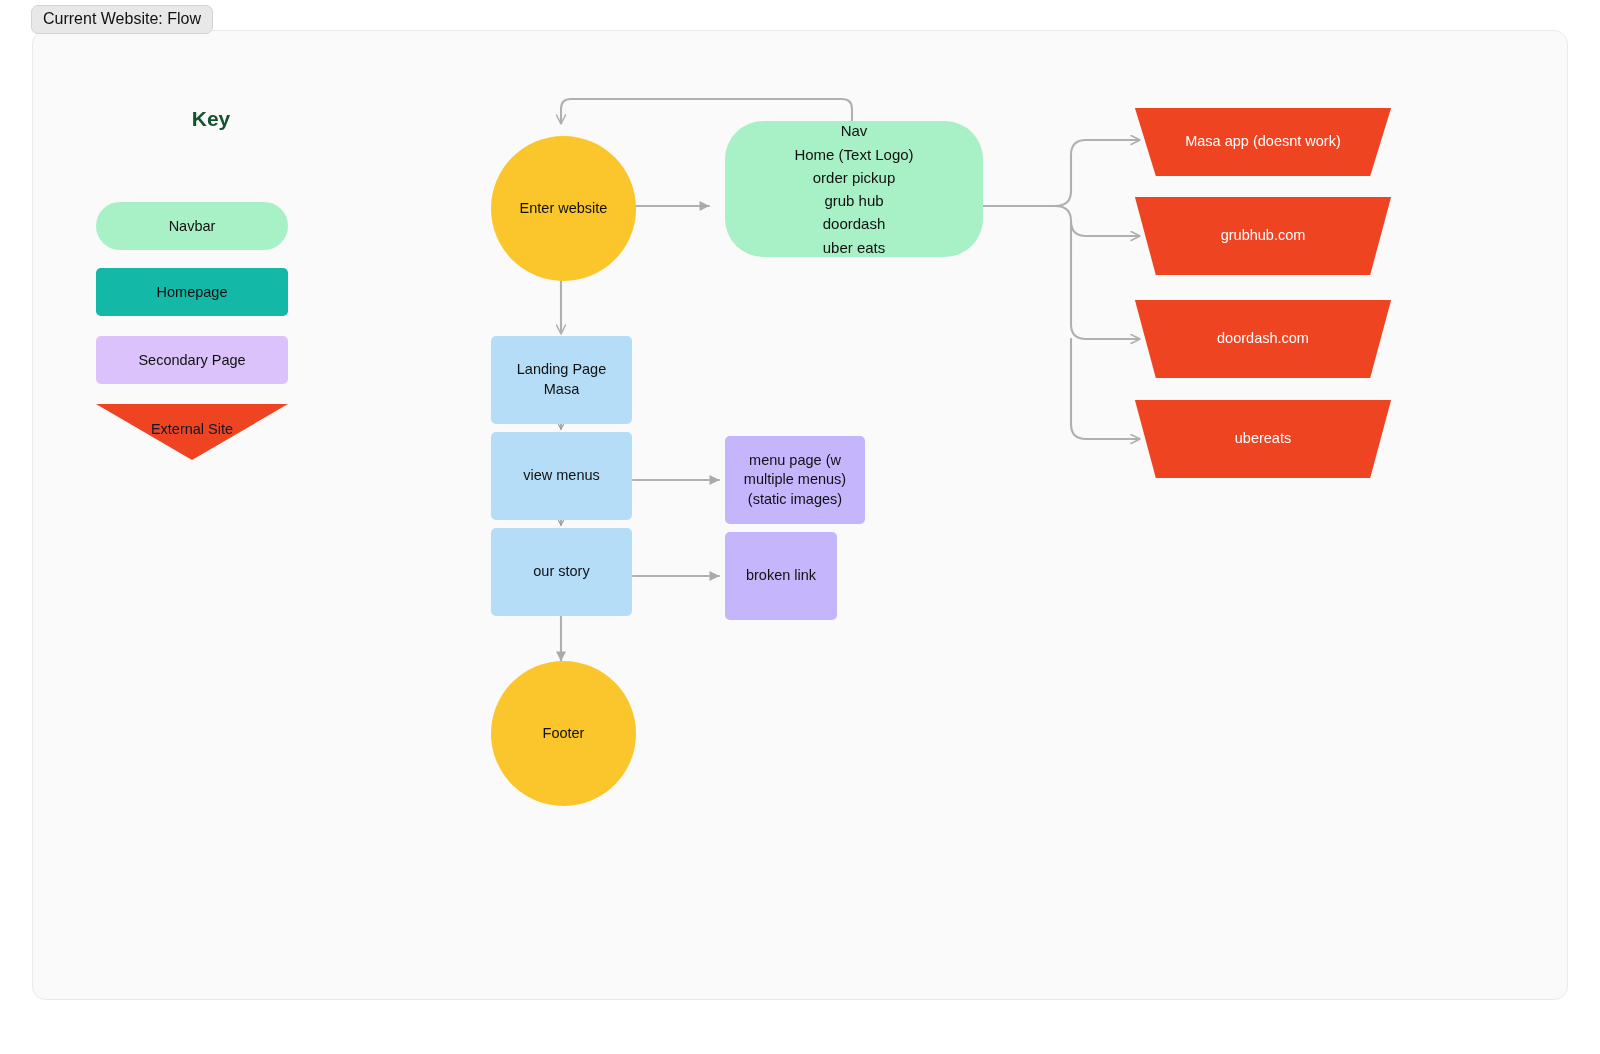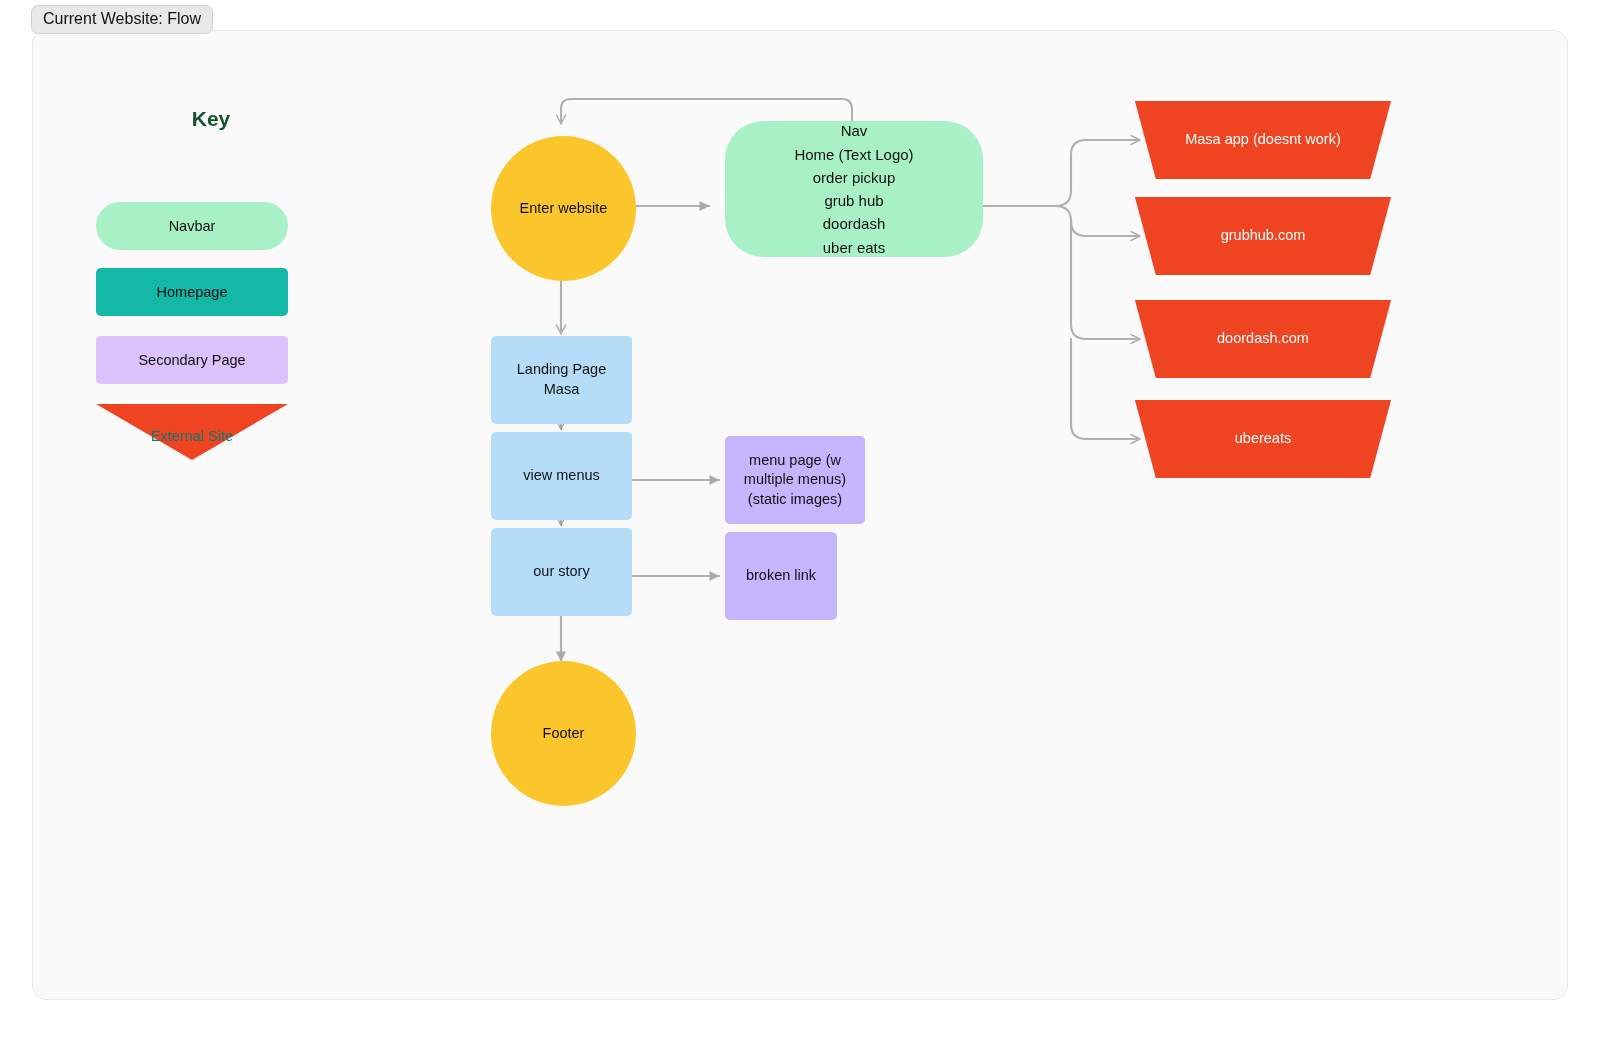--- a/index.html
+++ b/index.html
@@ -94,23 +94,23 @@
   }
   .legend-secondary {
     top: 273px;
     background: #dcc2fb;
     border-radius: 5px;
   }
   .legend-external {
     top: 341px;
     height: 56px;
     background: transparent;
-    color: #0f766e;
+    color: #0f172a;
     align-items: flex-start;
-    padding-top: 24px;
+    padding-top: 17px;
   }
   .legend-external .tri {
     position: absolute;
     left: 0;
     top: 0;
     width: 192px;
     height: 56px;
     background: #ef4422;
     clip-path: polygon(0% 0%, 100% 0%, 50% 100%);
   }
@@ -284,21 +284,21 @@
       <div class="node node-purple" style="left:692px; top:405px; width:140px; height:88px; flex-direction:column;">
         <span>menu page (w</span>
         <span>multiple menus)</span>
         <span>(static images)</span>
       </div>
 
       <div class="node node-purple" style="left:692px; top:501px; width:112px; height:88px;">
         <span>broken link</span>
       </div>
 
-      <div class="node node-ext" style="left:1096px; top:70px; width:268px; height:78px;">
+      <div class="node node-ext" style="left:1096px; top:77px; width:268px; height:68px;">
         <div class="trap"></div>
         <span class="lbl">Masa app (doesnt work)</span>
       </div>
 
       <div class="node node-ext" style="left:1096px; top:166px; width:268px; height:78px;">
         <div class="trap"></div>
         <span class="lbl">grubhub.com</span>
       </div>
 
       <div class="node node-ext" style="left:1096px; top:269px; width:268px; height:78px;">

